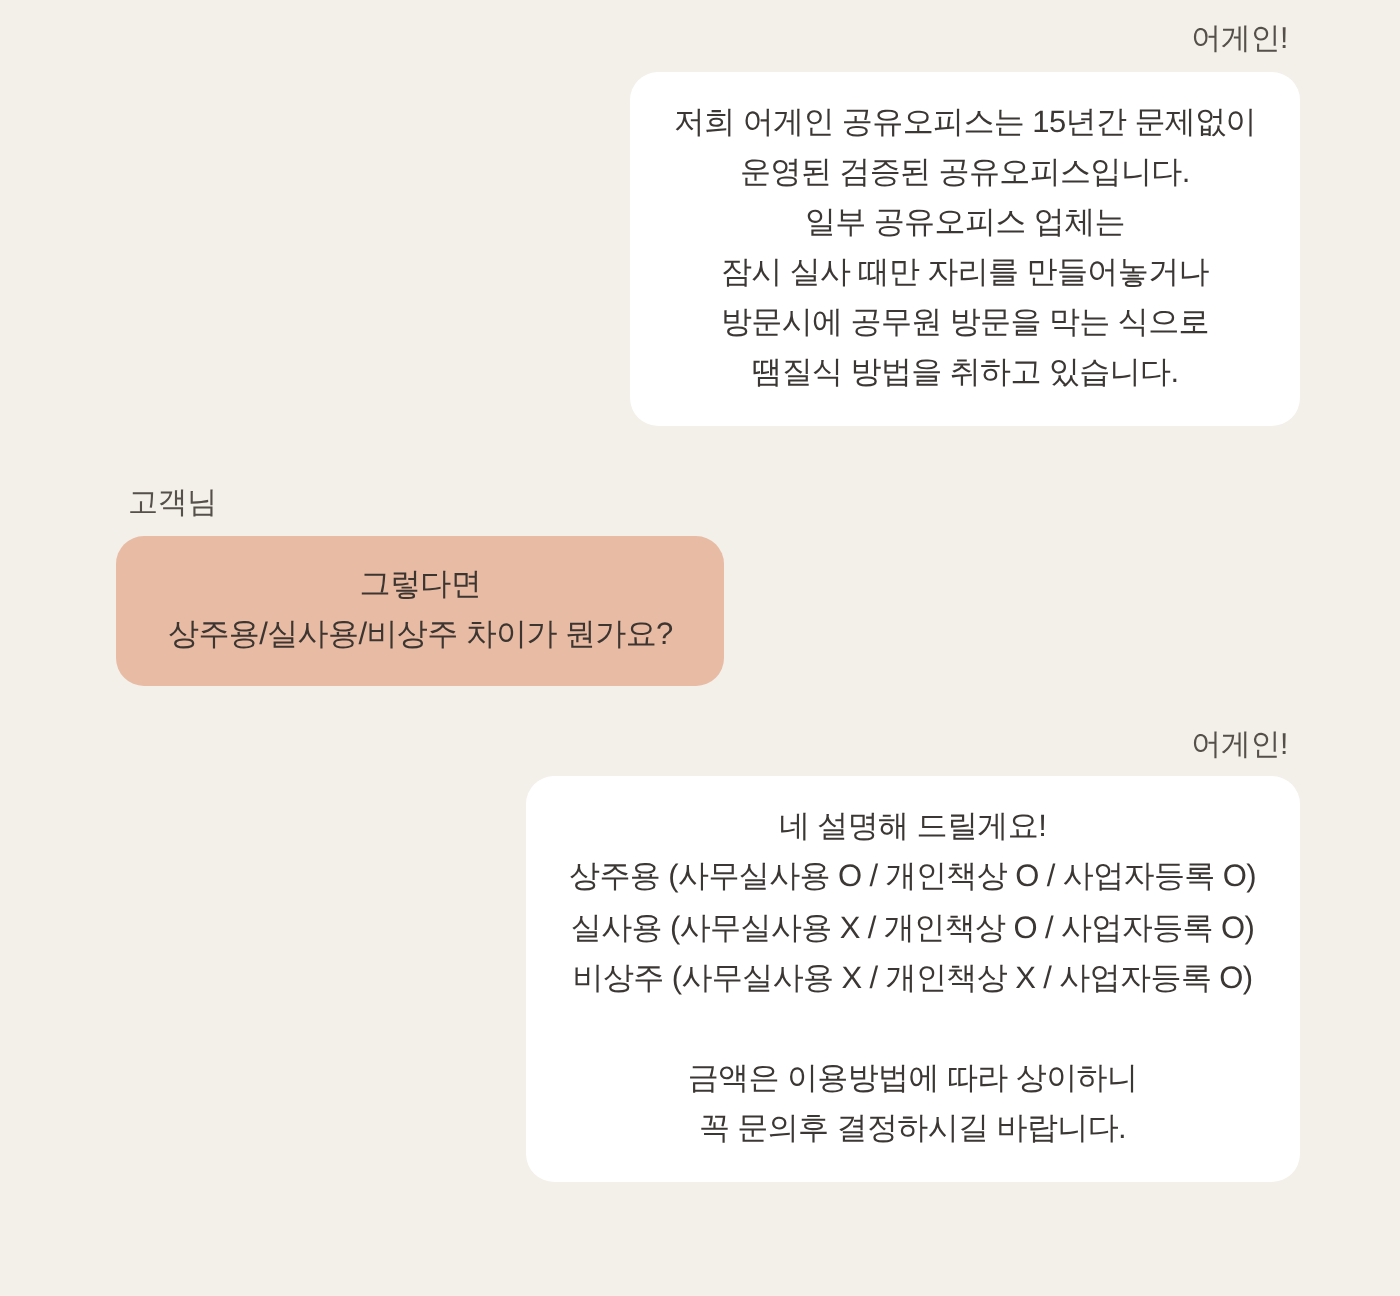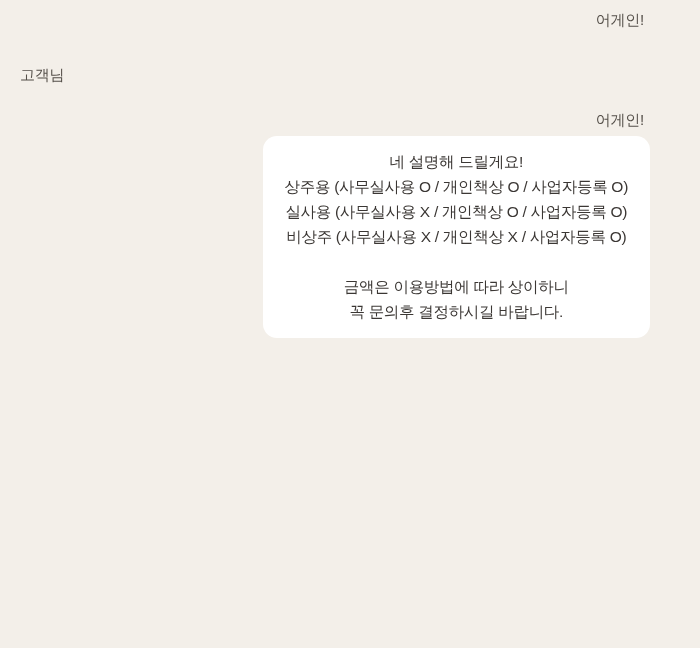--- a/index.html
+++ b/index.html
@@ -22,21 +22,21 @@
     padding: 10px 14px 0 14px;
     display: flex;
     flex-direction: column;
   }
   .row {
     display: flex;
     width: 100%;
     box-sizing: border-box;
   }
   .row.right { justify-content: flex-end; }
-  .row.left  { justify-content: flex-start; }
+  .row.left  { justify-content: flex-start; margin-left: 44px; }
 
   .sender {
     font-size: 15px;
     color: #55504a;
     letter-spacing: -0.2px;
     line-height: 1.3;
     padding: 0 6px;
   }
   .sender.right { text-align: right; }
 
@@ -69,30 +69,42 @@
 </style>
 </head>
 <body>
 
 <div class="chat">
 
   <div class="row right">
     <div class="sender right">어게인!</div>
   </div>
   <div class="gap-2"></div>
+  <div class="row right">
+    <div class="bubble agent">저희 어게인 공유오피스는 15년간 문제없이
+운영된 검증된 공유오피스입니다.
+일부 공유오피스 업체는
+잠시 실사 때만 자리를 만들어놓거나
+방문시에 공무원 방문을 막는 식으로
+땜질식 방법을 취하고 있습니다.</div>
+  </div>
 
   <div class="gap-3"></div>
 
 
   <div class="gap-7"></div>
 
   <div class="row left">
     <div class="sender">고객님</div>
   </div>
   <div class="gap-2"></div>
+  <div class="row left">
+    <div class="bubble customer">그렇다면
+상주용/실사용/비상주 차이가 뭔가요?</div>
+  </div>
 
   <div class="gap-7"></div>
 
   <div class="row right">
     <div class="sender right">어게인!</div>
   </div>
   <div class="gap-2"></div>
   <div class="row right">
     <div class="bubble agent">네 설명해 드릴게요!
 상주용 (사무실사용 O / 개인책상 O / 사업자등록 O)

